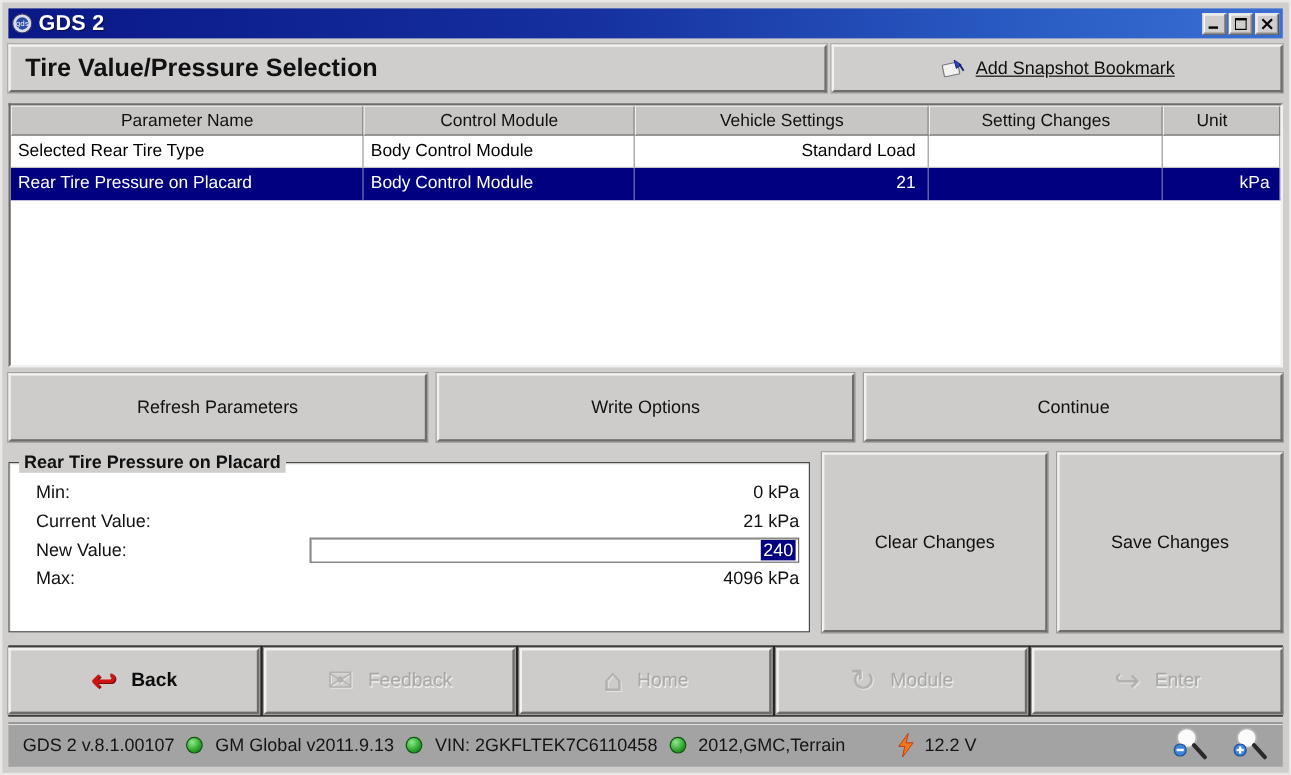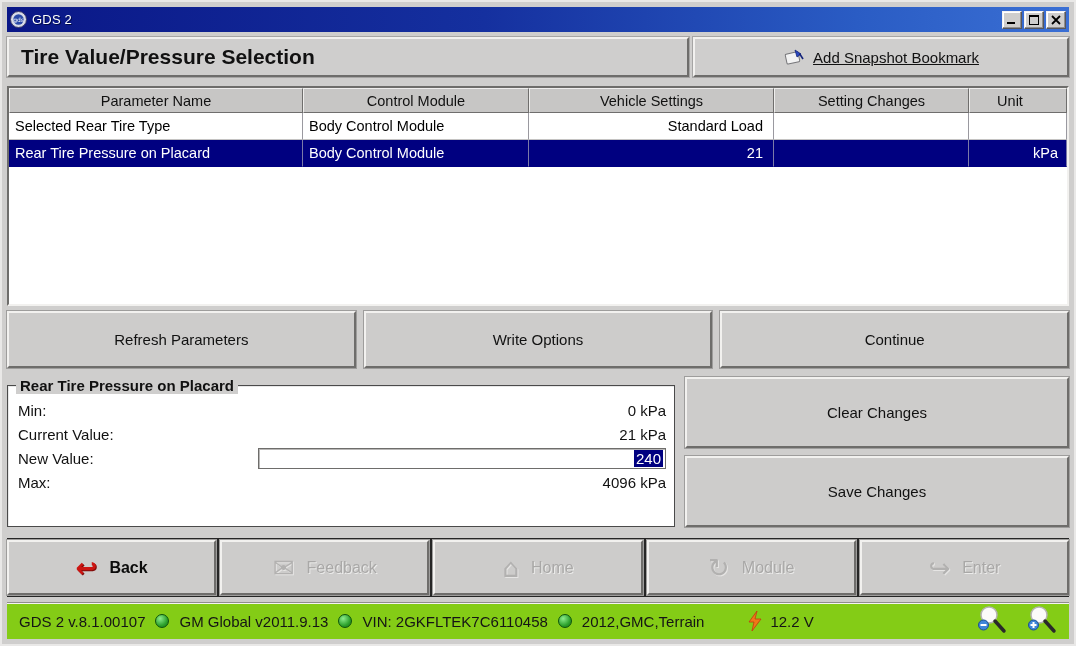--- a/index.html
+++ b/index.html
@@ -9,21 +9,21 @@
     background:#cfcecd; border:2px solid #e9e8e7; outline:1px solid #bdbcbb;
     padding:5px; display:flex; flex-direction:column;
   }
   
   .titlebar {
     height:25px; flex:0 0 25px; display:flex; align-items:center;
     background:linear-gradient(90deg,#0a1787 0%,#15309f 45%,#2a5cc4 80%,#3a6fd4 100%);
     padding:0 3px; margin-bottom:5px;
   }
   .titlebar .app-icon { width:17px; height:17px; margin-right:5px; flex:0 0 auto; }
-  .titlebar .title { color:#ffffff; font-weight:normal; font-size:13px; letter-spacing:.2px; text-shadow:1px 1px 0 #000a46; }
+  .titlebar .title { color:#ffffff; font-weight:bold; font-size:18px; letter-spacing:.2px; text-shadow:1px 1px 0 #000a46; }
   .winbtns { margin-left:auto; display:flex; gap:2px; }
   .winbtn {
     width:20px; height:18px; background:#cfcecd; display:flex; align-items:center; justify-content:center;
     border-top:1px solid #f4f3f2; border-left:1px solid #f4f3f2;
     border-right:1px solid #57565a; border-bottom:1px solid #57565a;
     box-shadow:inset -1px -1px 0 #8f8e8d, inset 1px 1px 0 #fff;
     cursor:default;
   }
   .winbtn svg { display:block; }
   
@@ -75,49 +75,49 @@
   
   .lower { flex:0 0 150px; display:flex; gap:10px; margin-bottom:11px; }
   fieldset.groupbox {
     flex:0 0 668px; border:1px solid #4a4a4a; background:#ffffff;
     box-shadow:inset 1px 1px 0 #e8e8e8; padding:2px 0 0 0;
   }
   fieldset.groupbox legend {
     margin-left:8px; padding:0 4px; background:#cfcecd;
     font-size:15px; font-weight:bold; color:#111;
   }
-  .gb-rows { padding:2px 8px 0 10px; }
+  .gb-rows { padding:2px 8px 0 22px; }
   .gb-row { display:flex; align-items:center; height:24px; font-size:15px; color:#111; }
   .gb-label { flex:0 0 auto; }
   .gb-value { margin-left:auto; text-align:right; }
   .value-input {
     margin-left:auto; width:408px; height:21px; background:#fff;
     border:1px solid #6e6d6b; box-shadow:inset 1px 1px 0 #b9b8b7;
     display:flex; align-items:center; justify-content:flex-end; padding:0 2px;
     font-size:15px; cursor:text;
   }
   .value-input .selection { background:#000080; color:#fff; padding:0 2px; }
-  .right-btns { flex:1 1 auto; display:flex; flex-direction:column; gap:8px; }
+  .right-btns { flex:1 1 auto; display:flex; flex-direction:row; gap:8px; }
   .right-btns .btn { flex:1 1 0; }
   
   .navbar {
     flex:0 0 59px; display:flex; gap:4px; background:#262626;
     border-top:2px solid #262626; border-bottom:2px solid #262626;
     margin-bottom:5px;
   }
   .nav-btn { flex:1 1 0; gap:12px; font-size:16px; }
   .nav-btn .nav-icon { font-family:"DejaVu Sans",sans-serif; font-size:26px; line-height:1; font-weight:bold; }
   .nav-btn.enabled { color:#0c0c0c; font-weight:bold; }
   .nav-btn.enabled .nav-icon { color:#cc1512; text-shadow:1px 1px 0 #7e0b09; }
   .nav-btn.disabled { color:#a9a8a7; text-shadow:1px 1px 0 #ececeb; }
   .nav-btn.disabled .nav-icon { color:#b2b1b0; text-shadow:1px 1px 0 #e6e5e4; font-weight:normal; }
   
   .statusbar {
     flex:0 0 37px; display:flex; align-items:center; gap:10px;
-    background:#84cc16; border-top:1px solid #8f8e8d; box-shadow:inset 0 1px 0 #f4f3f2;
+    background:#a3a3a3; border-top:1px solid #8f8e8d; box-shadow:inset 0 1px 0 #f4f3f2;
     padding:0 12px; font-size:15px; color:#151515;
   }
   .green-dot {
     width:14px; height:14px; border-radius:50%; flex:0 0 auto;
     background:radial-gradient(circle at 35% 30%, #8cec8c, #2ea22e 60%, #147014);
     border:1px solid #0d540d;
   }
   .volt-group { display:flex; align-items:center; gap:8px; margin-left:34px; }
   .mag-group { margin-left:auto; display:flex; gap:20px; }
   .mag { cursor:pointer; }

